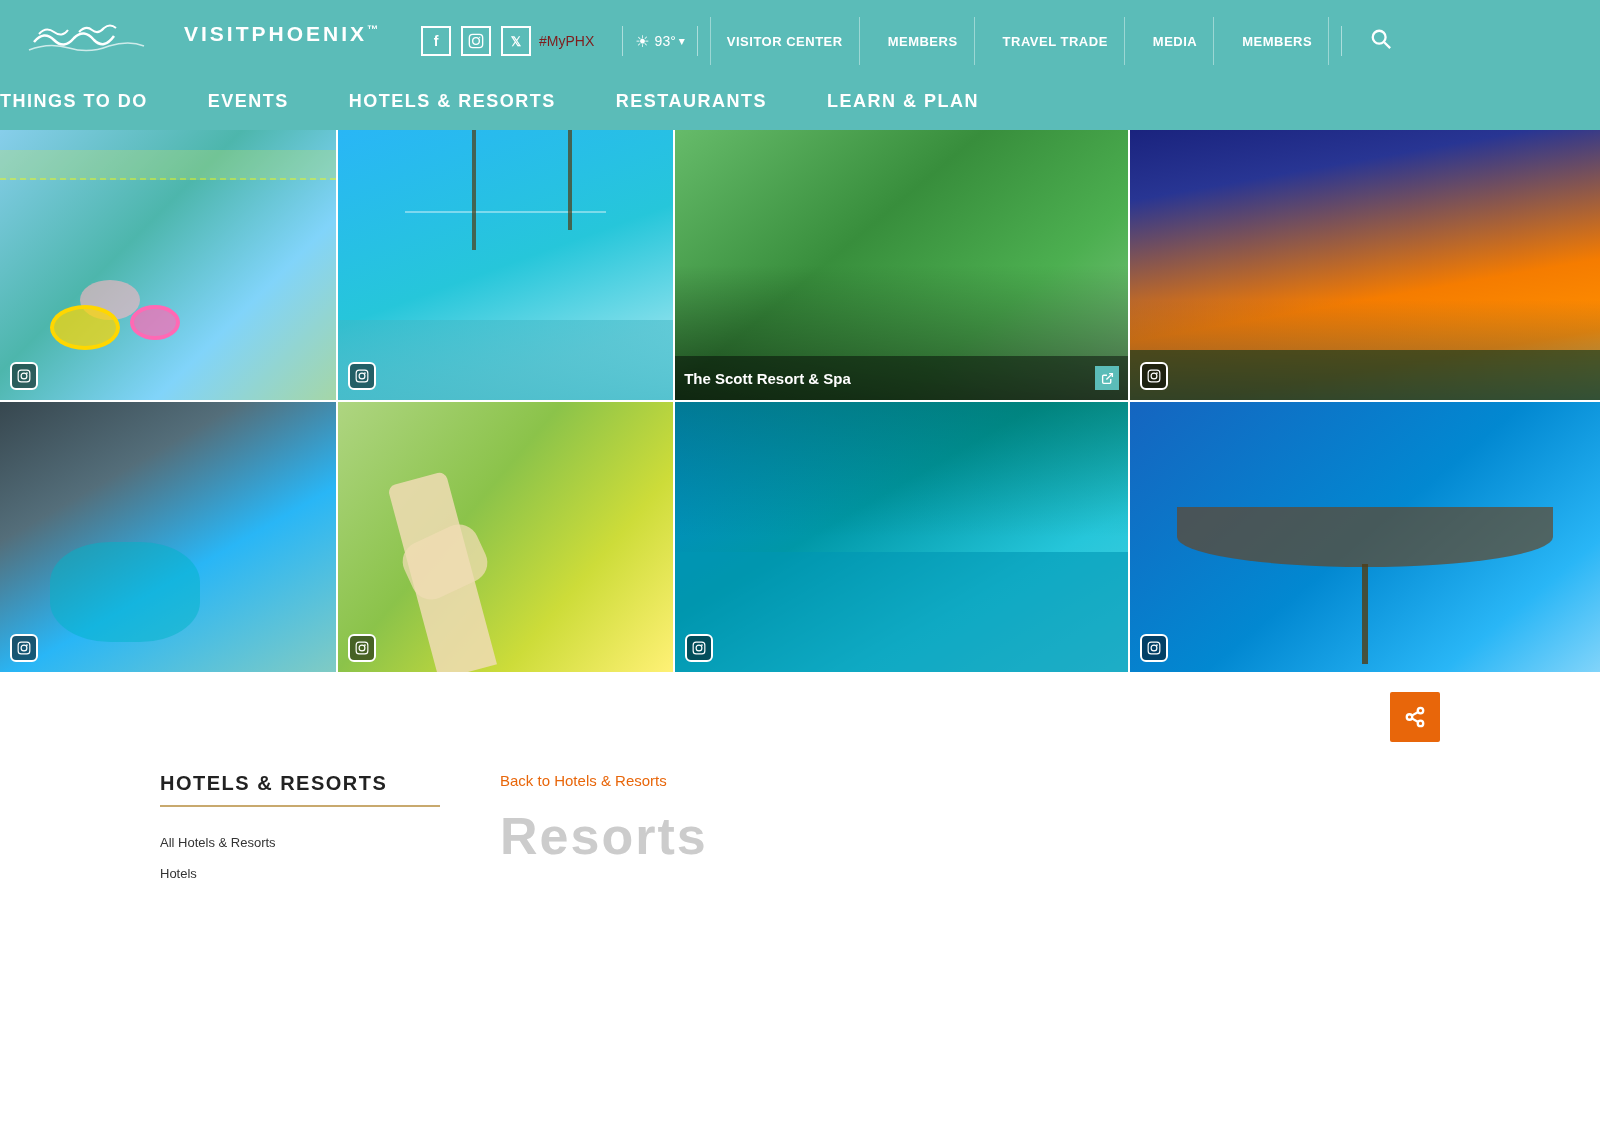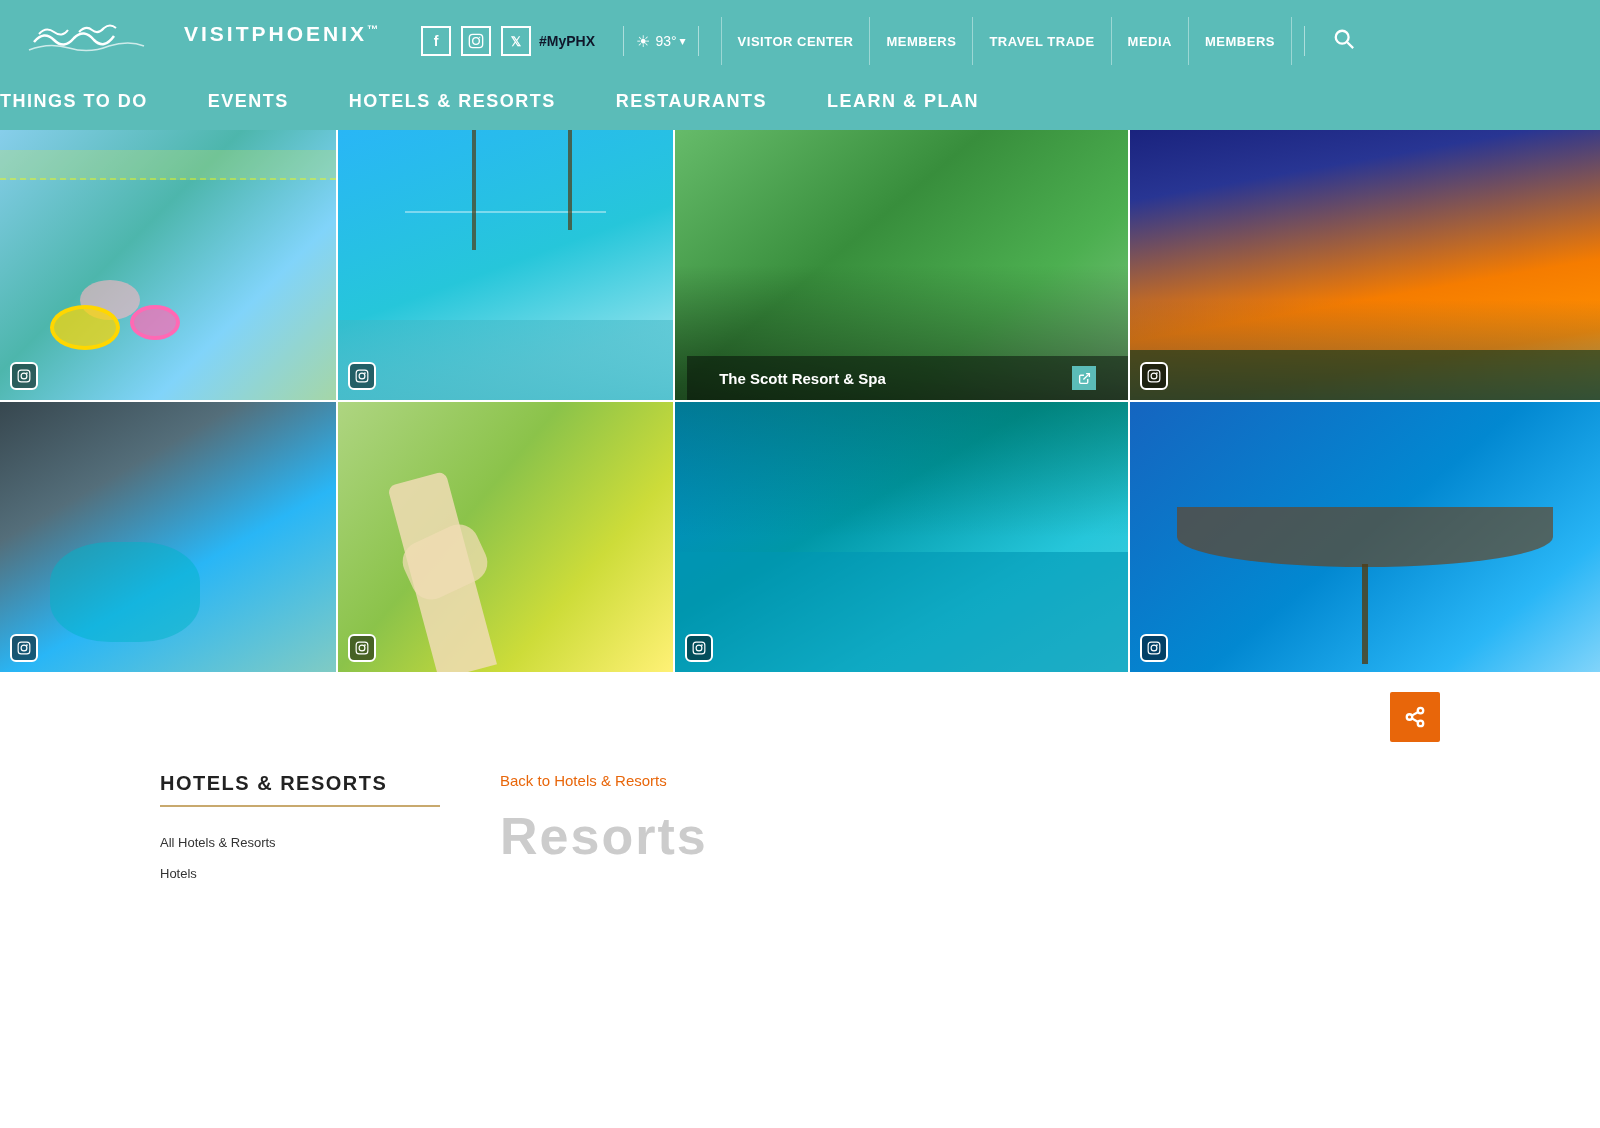--- a/index.html
+++ b/index.html
@@ -9,34 +9,34 @@
       align-items: center;
       gap: 10px;
     }
     .social-icon-box {
       width: 30px; height: 30px;
       border: 2px solid white;
       display: flex; align-items: center; justify-content: center;
       color: white; font-size: 14px; font-weight: bold; cursor: pointer;
     }
     .myphx-tag {
-      color: #0f172a; font-size: 14px; font-weight: bold; margin-left: 8px;
+      color: #7f1d1d; font-size: 14px; font-weight: normal; margin-left: 8px;
       margin-right: 16px;
     }
     .divider-v {
       width: 1px; height: 30px; background: rgba(255,255,255,0.5);
       margin: 0 12px;
     }
     .weather-area {
       display: flex; align-items: center; color: white; font-size: 14px;
       cursor: pointer;
     }
     .weather-icon { margin-right: 5px; font-size: 16px; }
     .top-nav-links {
-      display: flex; align-items: flex-start; gap: 0; margin-left: 10px;
+      display: flex; align-items: flex-start; gap: 12px; 
     }
     .top-nav-link {
       color: white; font-size: 13px; font-weight: 600;
       padding: 0 16px; cursor: pointer; letter-spacing: 0.5px;
       border-right: 1px solid rgba(255,255,255,0.4);
       height: 48px; display: flex; align-items: center;
     }
     .top-nav-link:first-child { border-left: 1px solid rgba(255,255,255,0.4); }
     .search-icon-btn {
       color: white; font-size: 20px; margin-left: 16px; cursor: pointer;
@@ -74,26 +74,26 @@
       bottom: 10px; left: 10px;
       background: rgba(0,0,0,0.5);
       border: 2px solid white;
       border-radius: 6px;
       width: 28px; height: 28px;
       display: flex; align-items: center; justify-content: center;
       color: white; font-size: 13px;
     }
     .photo-cell .caption-bar {
       position: absolute;
-      bottom: 0; left: 12px; right: 0;
+      bottom: 0; left: 0; right: 0;
       background: rgba(0,0,0,0.45);
       color: white;
       font-size: 15px;
       font-weight: 600;
-      padding: 10px 32px;
+      padding: 10px 9px;
       display: flex; align-items: center; justify-content: space-between;
     }
     .caption-bar .ext-icon {
       background: #5bbcb8;
       width: 24px; height: 24px;
       display: flex; align-items: center; justify-content: center;
       font-size: 13px;
     }
 
     

